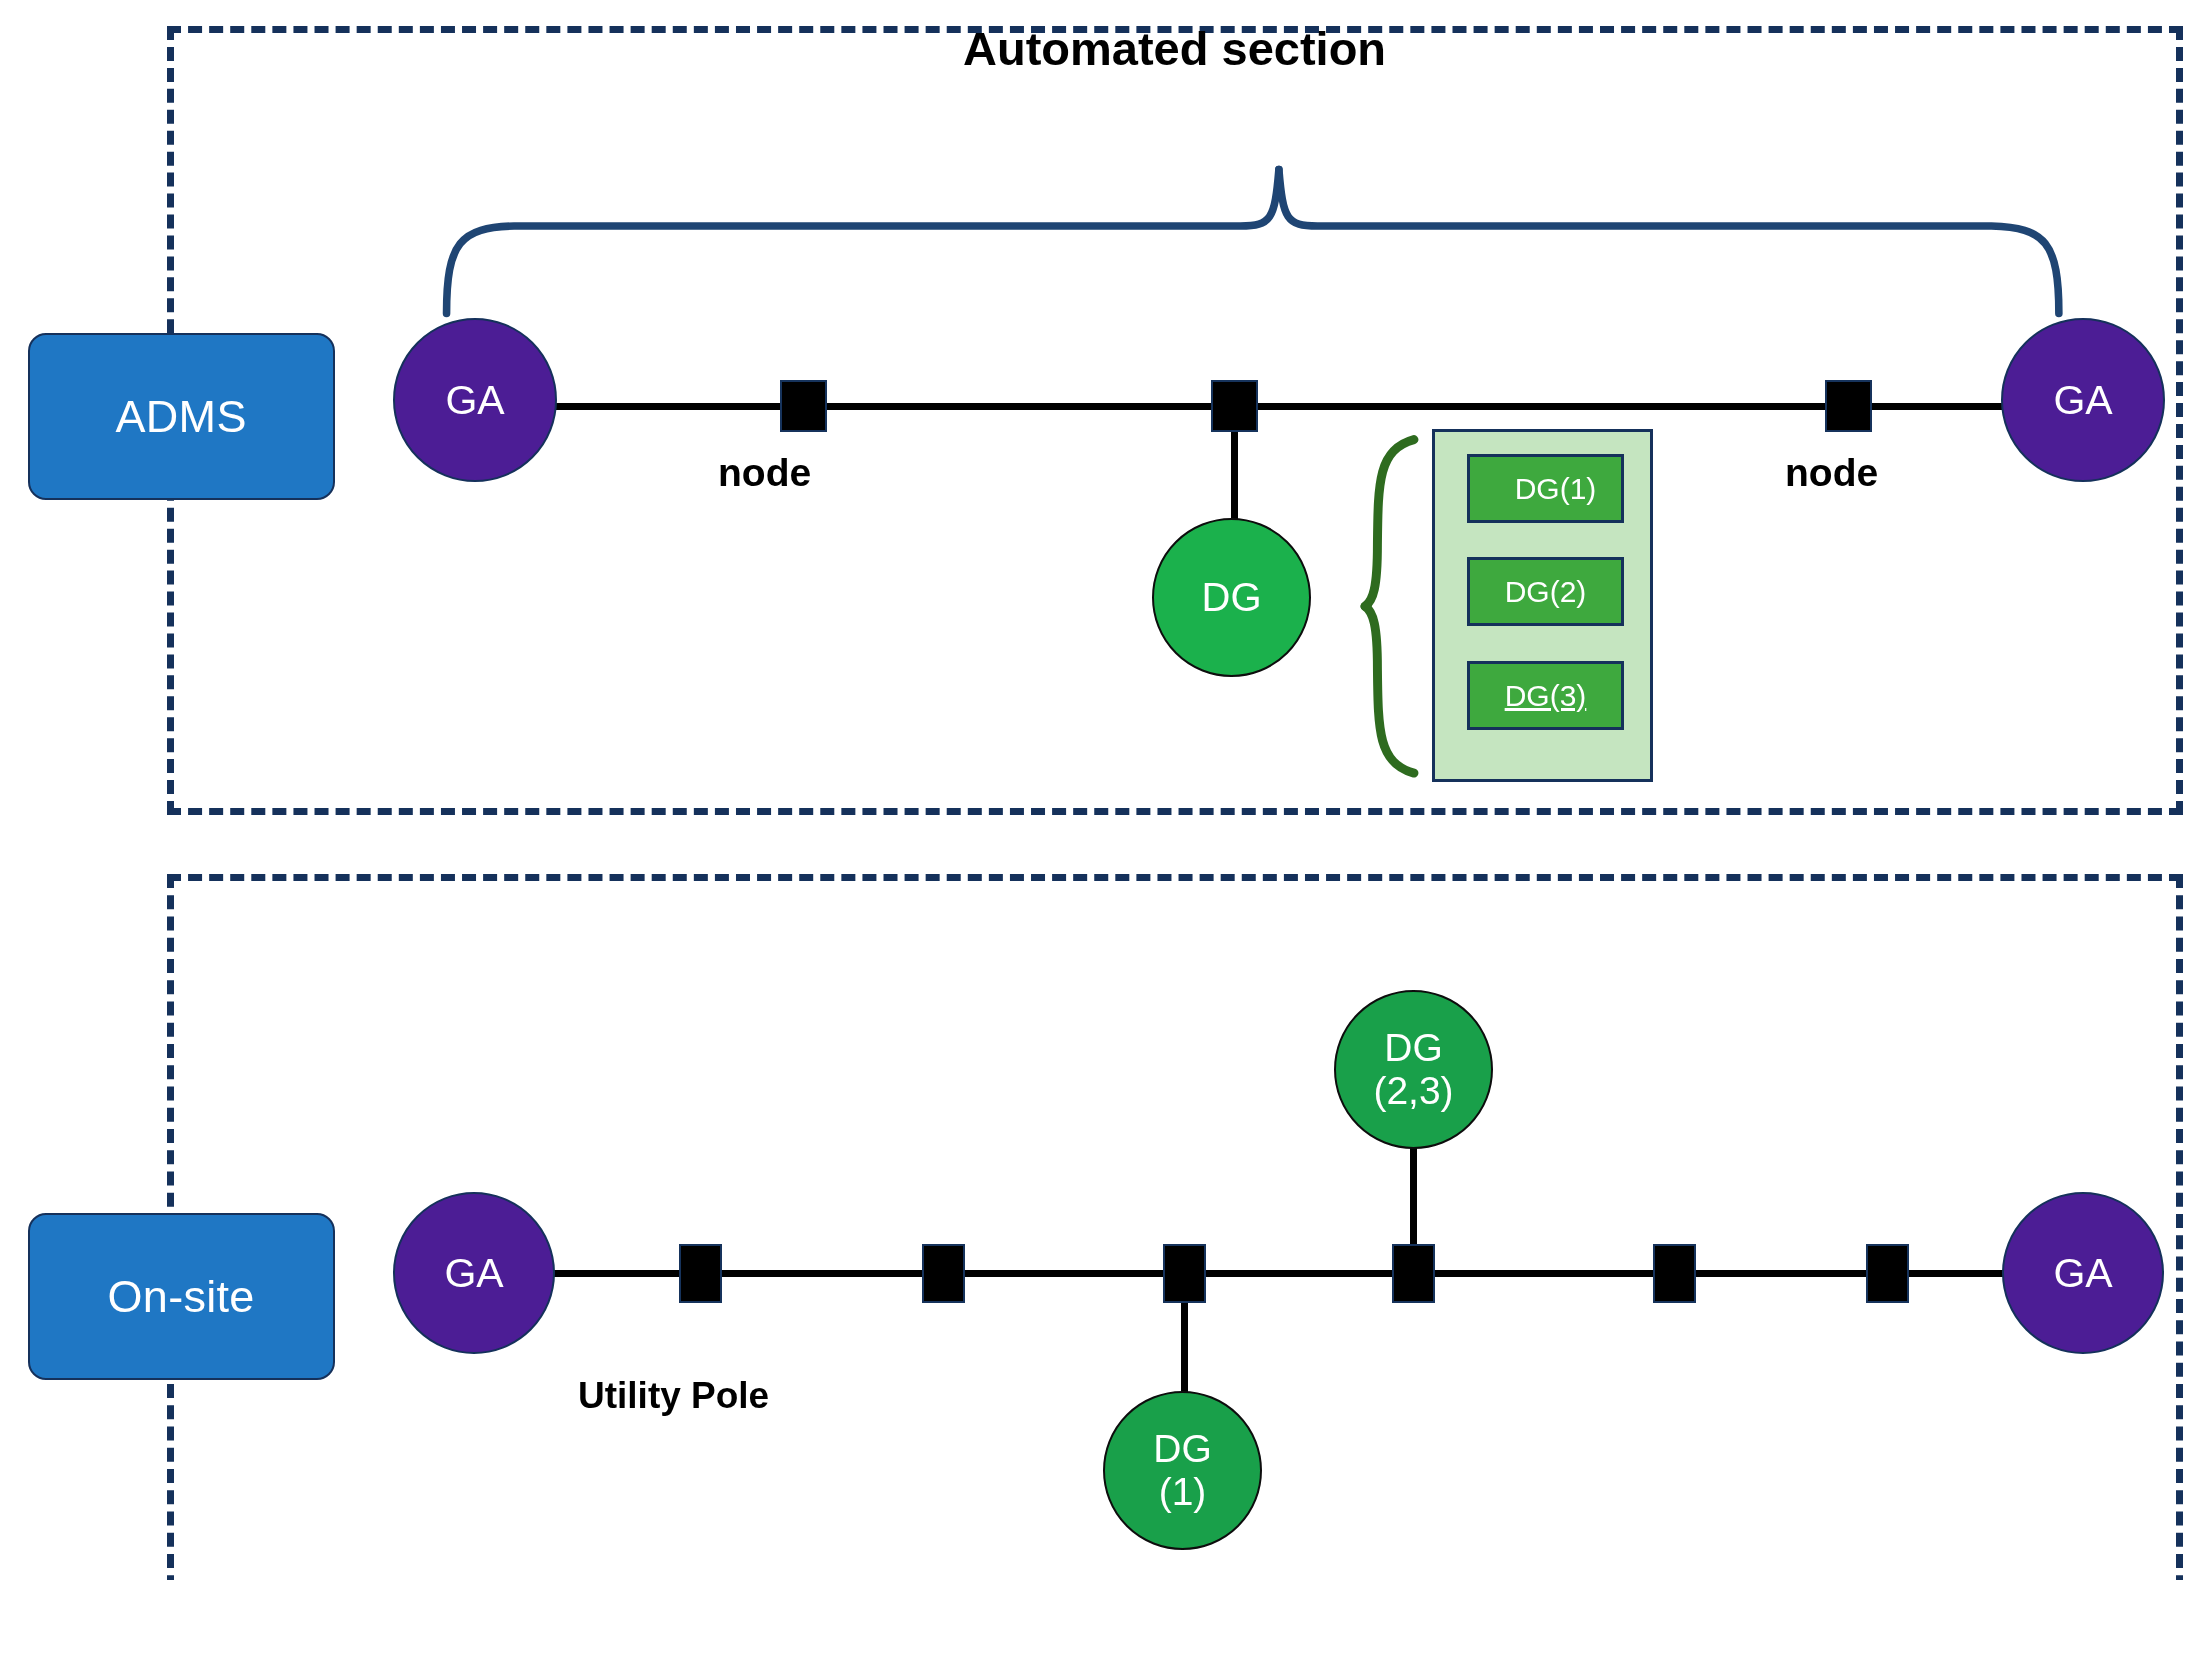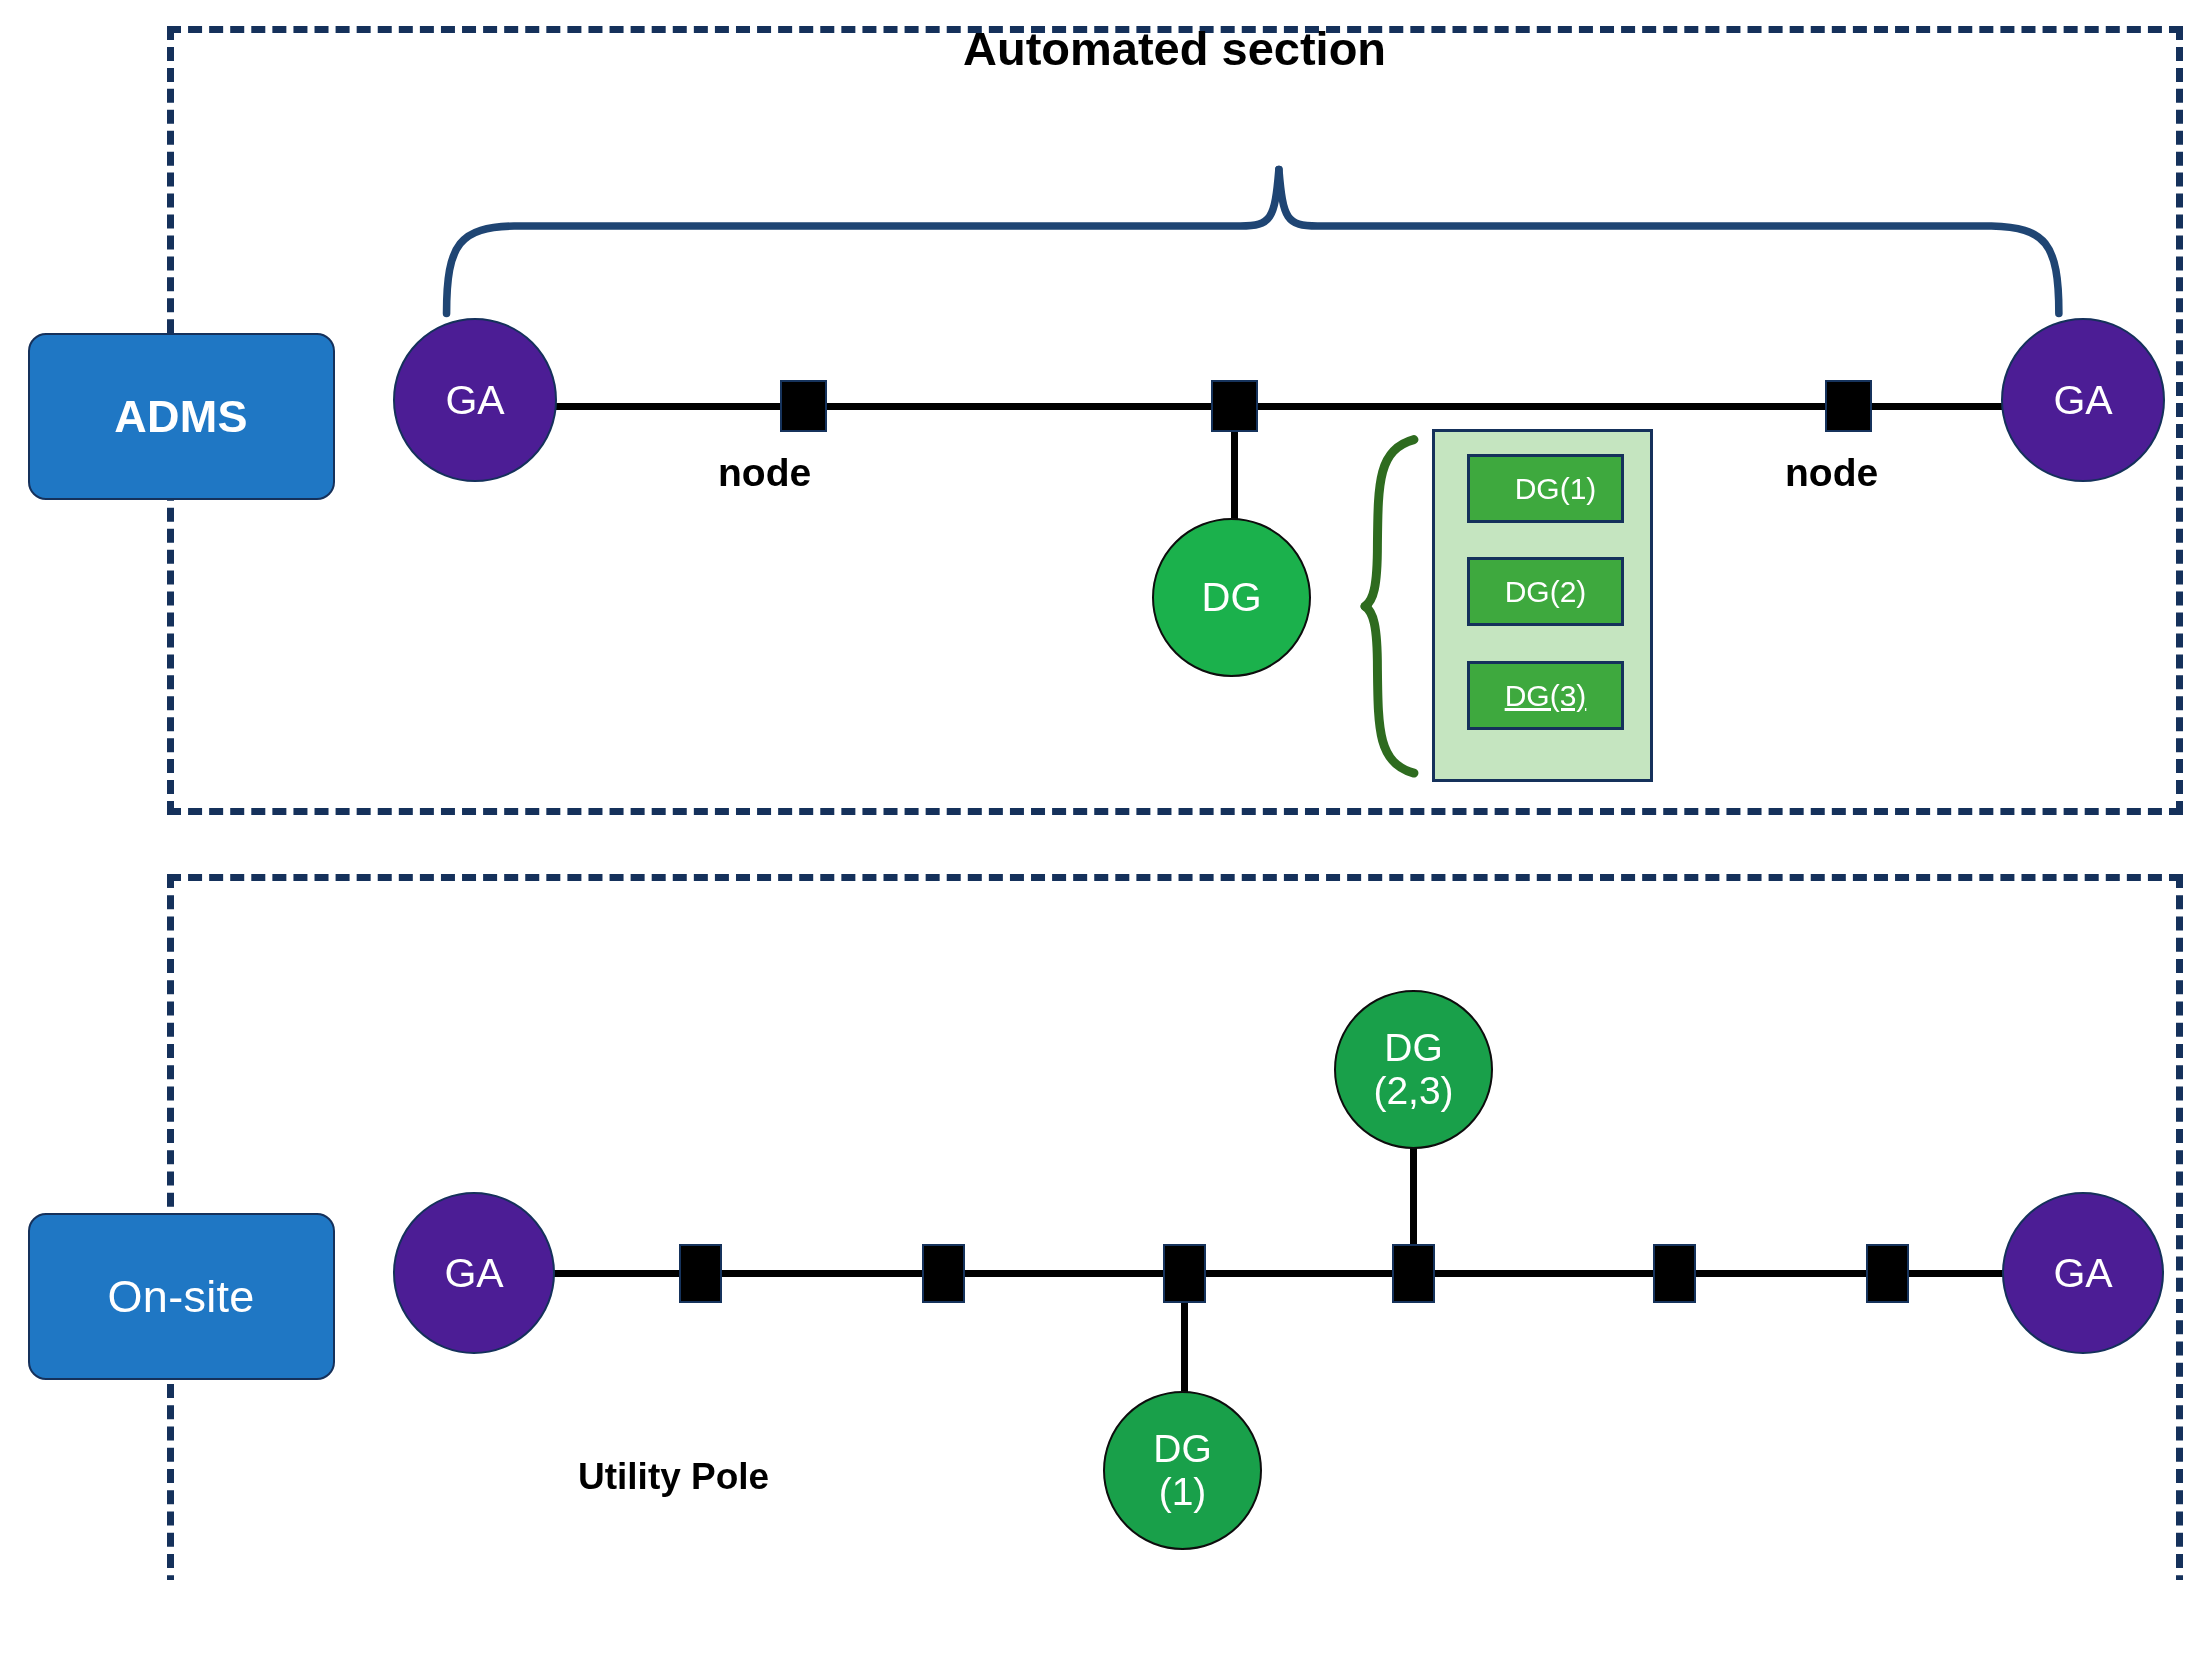--- a/index.html
+++ b/index.html
@@ -35,21 +35,21 @@
     border: 2.1px solid #15315B;
     border-radius: 18px;
     color: #ffffff;
     display: flex;
     align-items: center;
     justify-content: center;
     font-size: 45px;
     letter-spacing: 0.3px;
     z-index: 40;
   }
-  #role-adms   { left: 27.6px; top: 333px;  width: 303px; height: 163px; font-weight: bold; }
+  #role-adms   { left: 27.6px; top: 333px;  width: 303px; height: 163px; }
   #role-onsite { left: 27.6px; top: 1213px; width: 303px; height: 163px; }
 
   
   .feeder {
     position: absolute;
     background: #000000;
     height: 6.9px;
     z-index: 10;
   }
   .drop {
@@ -111,21 +111,21 @@
   .lbl {
     position: absolute;
     color: #000000;
     font-weight: bold;
     white-space: nowrap;
     z-index: 25;
   }
   #lbl-automated-section { font-size: 47px; left: 963px; top: 20.7px; }
   #lbl-node-left  { font-size: 39px; left: 718px; top: 451px; }
   #lbl-node-right { font-size: 39px; left: 1785px; top: 451px; }
-  #lbl-utility-pole { font-size: 37px; left: 578px; top: 1456px; }
+  #lbl-utility-pole { font-size: 37px; left: 578px; top: 1375px; }
 
   
   #dg-group-panel {
     position: absolute;
     left: 1432px; top: 429px;
     width: 221px; height: 353px;
     background: #C5E5C0;
     border: 3.4px solid #15315B;
     box-sizing: border-box;
     z-index: 15;

